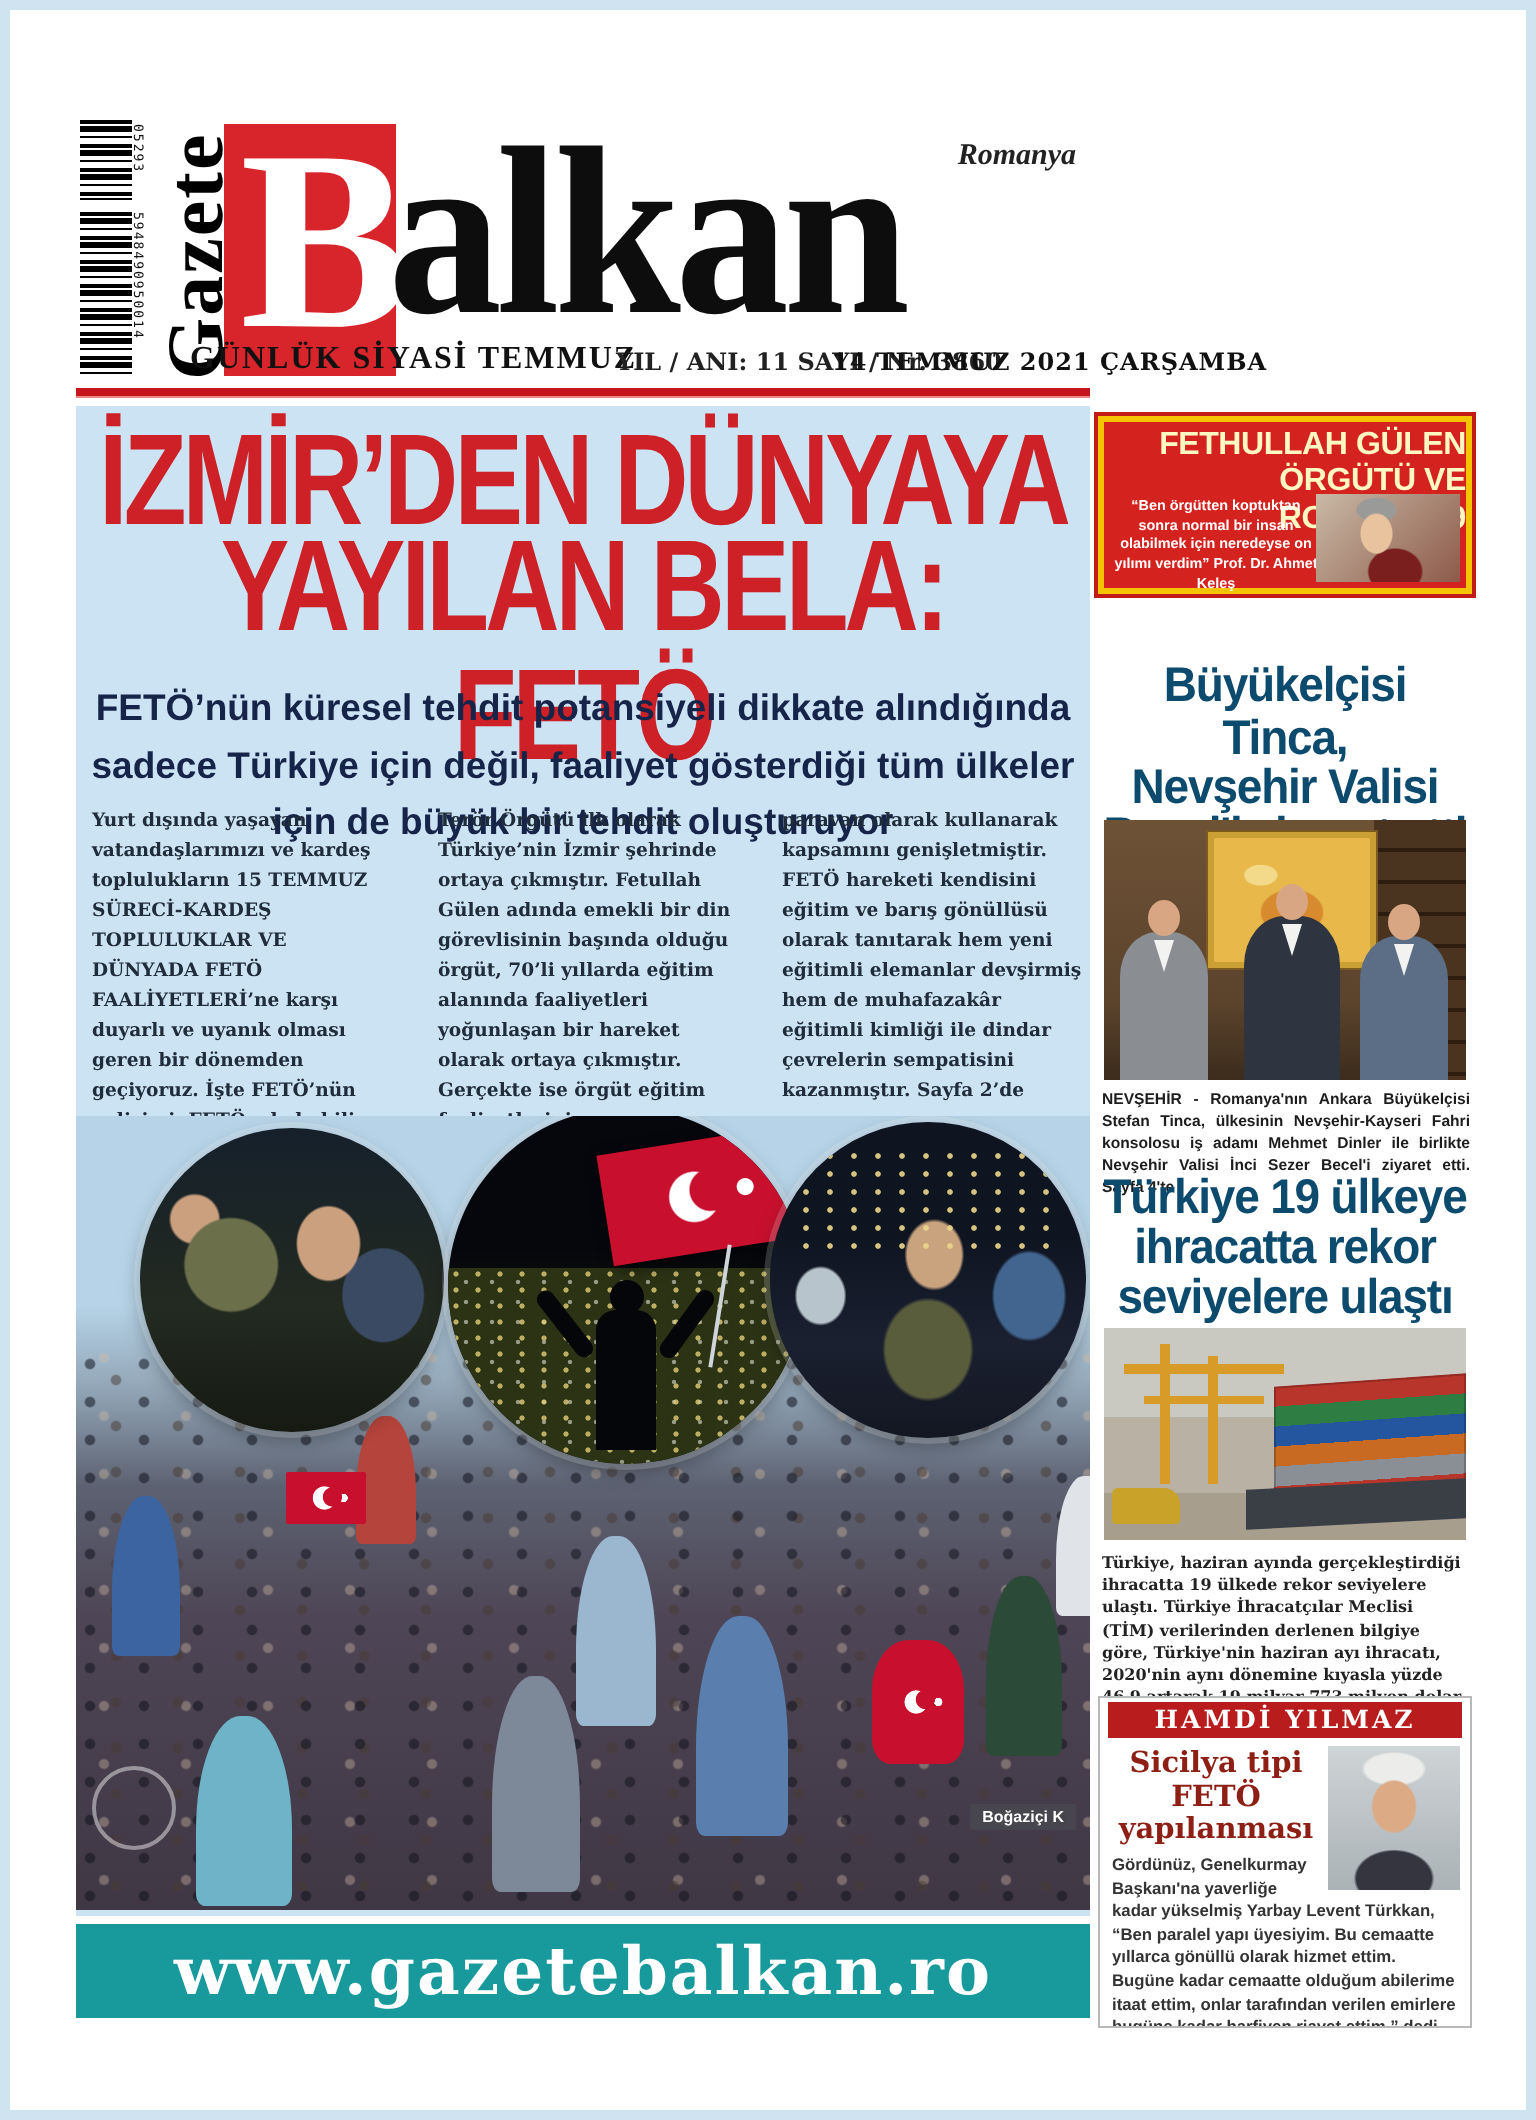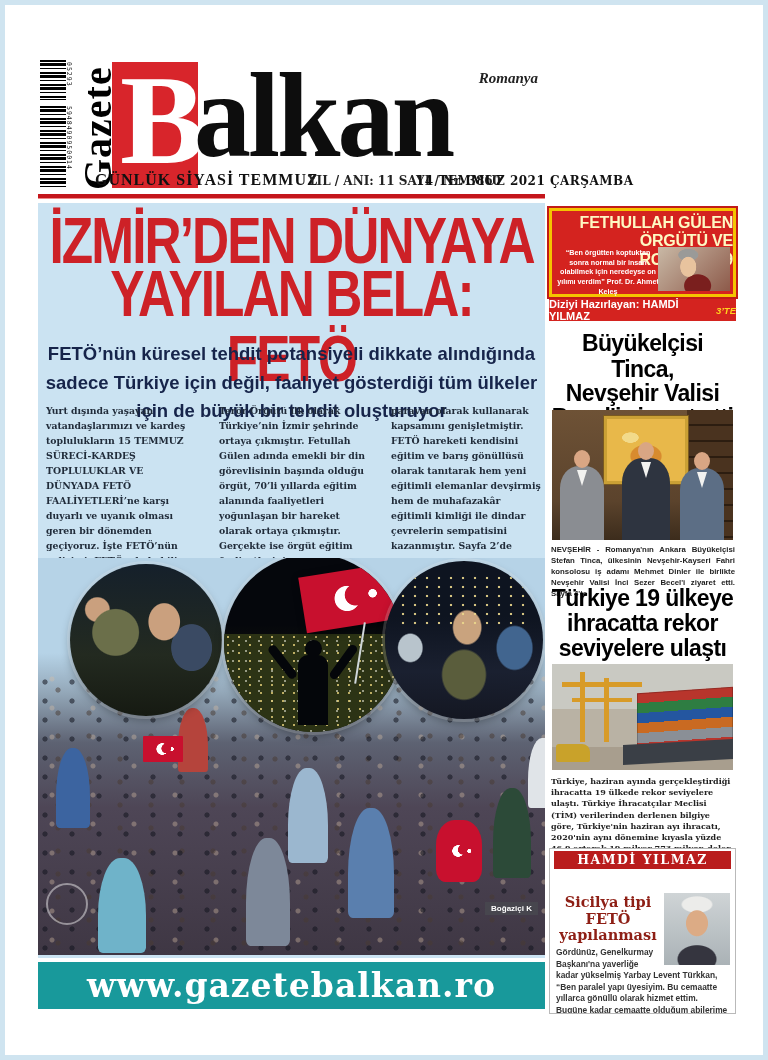--- a/index.html
+++ b/index.html
@@ -101,21 +101,21 @@
   .gulen-quote{position:absolute;left:5px;top:37px;width:102px;color:#fff;font-weight:700;font-size:7.2px;line-height:1.35;text-align:center;}
   .gulen-photo{position:absolute;right:3px;top:36px;width:72px;height:44px;
     background:radial-gradient(16px 20px at 42% 45%,#e8c39e 0 48%,transparent 52%),
                radial-gradient(20px 12px at 42% 18%,#9a9a98 0 48%,transparent 52%),
                radial-gradient(26px 22px at 55% 88%,#7a1f1e 0 50%,transparent 54%),
                linear-gradient(135deg,#c9b9a6 0,#8d5a4a 100%);}
   .gulen-footer{left:549px;top:299px;width:187px;height:22px;background:#d4231f;display:flex;align-items:center;justify-content:center;gap:4px;}
   .gulen-footer .name{color:#fff;font-weight:700;font-size:11px;}
   .gulen-footer .ref{color:#ffd21e;font-weight:700;font-size:9.5px;font-style:italic;}
 
-  .rail-h{left:549px;width:187px;text-align:center;color:#000000;font-weight:700;font-size:23px;line-height:1.08;letter-spacing:-.6px;}
+  .rail-h{left:549px;width:187px;text-align:center;color:#0c4a6e;font-weight:700;font-size:23px;line-height:1.08;letter-spacing:-.6px;}
   .rail-h div{transform:scaleY(1.06);}
 
   .tinca-photo{left:552px;top:410px;width:181px;height:130px;overflow:hidden;
     background:linear-gradient(180deg,#6e5236 0,#5b432c 70%,#3c2c1c 100%);}
   .shelf{position:absolute;top:0;bottom:0;width:46px;background:repeating-linear-gradient(180deg,#4a3categories 0,#4a331f 0 14px,#2c1d10 14px 16px),repeating-linear-gradient(180deg,#4a331f 0 14px,#2c1d10 14px 16px);}.shelf.r{right:0;}
   .painting{position:absolute;left:52px;top:6px;width:78px;height:62px;background:#e8b84a;border:3px solid #caa035;box-shadow:0 0 0 1px #7a5a20;
     background-image:radial-gradient(30px 22px at 50% 60%,#d88b2e 0 50%,transparent 54%),radial-gradient(16px 10px at 30% 30%,#f2da8a 0 50%,transparent 54%);}
   .fig{position:absolute;bottom:0;border-radius:42% 42% 0 0/30% 30% 0 0;}
   .fig .fhead{position:absolute;left:50%;top:-16px;width:16px;height:18px;margin-left:-8px;border-radius:50%;background:#d9a684;}
   .fig .fshirt{position:absolute;left:50%;top:4px;width:10px;height:16px;margin-left:-5px;background:#f2f2f0;clip-path:polygon(0 0,100% 0,50% 100%);}
@@ -126,21 +126,21 @@
   .crane-v{position:absolute;background:#d89b28;}
   .containers{position:absolute;right:0;top:26px;width:96px;height:58px;transform:skewY(-4deg);
     background:repeating-linear-gradient(180deg,#b8352c 0 10px,#2e7d42 10px 20px,#2456a0 20px 30px,#c96a22 30px 40px,#8a8f96 40px 50px,#b8352c 50px 58px);
     background-blend-mode:normal;box-shadow:inset 0 0 0 1px rgba(0,0,0,.2);}
   .hull{position:absolute;right:0;top:78px;width:110px;height:20px;background:#3a3f46;transform:skewY(-3deg);}
   .truck{position:absolute;left:4px;bottom:8px;width:34px;height:18px;background:#c9a22a;border-radius:3px 8px 2px 2px;}
   .export-body{left:551px;top:776px;width:184px;font-family:"DejaVu Serif",serif;font-weight:700;font-size:8px;line-height:1.4;color:#222;}
 
   .yilmaz-box{left:549px;top:848px;width:187px;height:166px;border:1px solid #b9b9b9;background:#fff;box-sizing:border-box;overflow:hidden;}
   .yilmaz-bar{margin:2px 4px 0 4px;background:#b91c1c;color:#fff;text-align:center;font-family:"DejaVu Serif",serif;font-weight:700;font-size:12.5px;letter-spacing:1.5px;padding:1px 0 2px;}
-  .yilmaz-content{padding:3px 5px 0 6px;margin-top:20px;}
+  .yilmaz-content{padding:3px 5px 0 6px;}
   .yilmaz-photo{float:right;width:66px;height:72px;margin:1px 0 2px 4px;background:
     radial-gradient(22px 26px at 50% 42%,#dcab85 0 48%,transparent 52%),
     radial-gradient(30px 16px at 50% 16%,#ececea 0 48%,transparent 54%),
     radial-gradient(36px 26px at 50% 92%,#35353f 0 52%,transparent 56%),
     linear-gradient(180deg,#cfd4d6 0,#aab2b6 100%);}
   .yilmaz-title{text-align:center;color:#8e1f15;font-family:"DejaVu Serif",serif;font-weight:700;font-size:14.5px;line-height:1.15;padding-top:2px;}
   .yilmaz-body{font-size:8.4px;font-weight:700;line-height:1.38;color:#333;margin-top:3px;text-align:left;}
 </style>
 </head>
 <body>
@@ -210,24 +210,20 @@
     <div class="aa-ring"></div>
     <div class="pcap">Boğaziçi K</div>
   </div>
 
   <div class="abs gulen-box">
     <div class="gulen-title">FETHULLAH GÜLEN</div>
     <div class="gulen-title" style="margin-top:-2px;">ÖRGÜTÜ VE ROMANYA-9</div>
     <div class="gulen-quote">“Ben örgütten koptuktan sonra normal bir insan olabilmek için neredeyse on yılımı verdim” Prof. Dr. Ahmet Keleş</div>
     <div class="gulen-photo"></div>
   </div>
-  <div class="abs gulen-footer">
-    <span class="name">Diziyi Hazırlayan: HAMDİ YILMAZ</span>
-    <span class="ref">3’TE</span>
-  </div>
 
   <div class="abs rail-h" style="top:331px;">
     <div>Büyükelçisi Tinca,</div>
     <div>Nevşehir Valisi</div>
     <div>Becel'i ziyaret etti</div>
   </div>
   <div class="abs tinca-photo">
     <div class="shelf r" style="background:repeating-linear-gradient(180deg,#4a331f 0 14px,#2c1d10 14px 16px);"></div>
     <div class="painting"></div>
     <div class="fig" style="left:8px;width:44px;height:74px;background:#8a8d92;">

